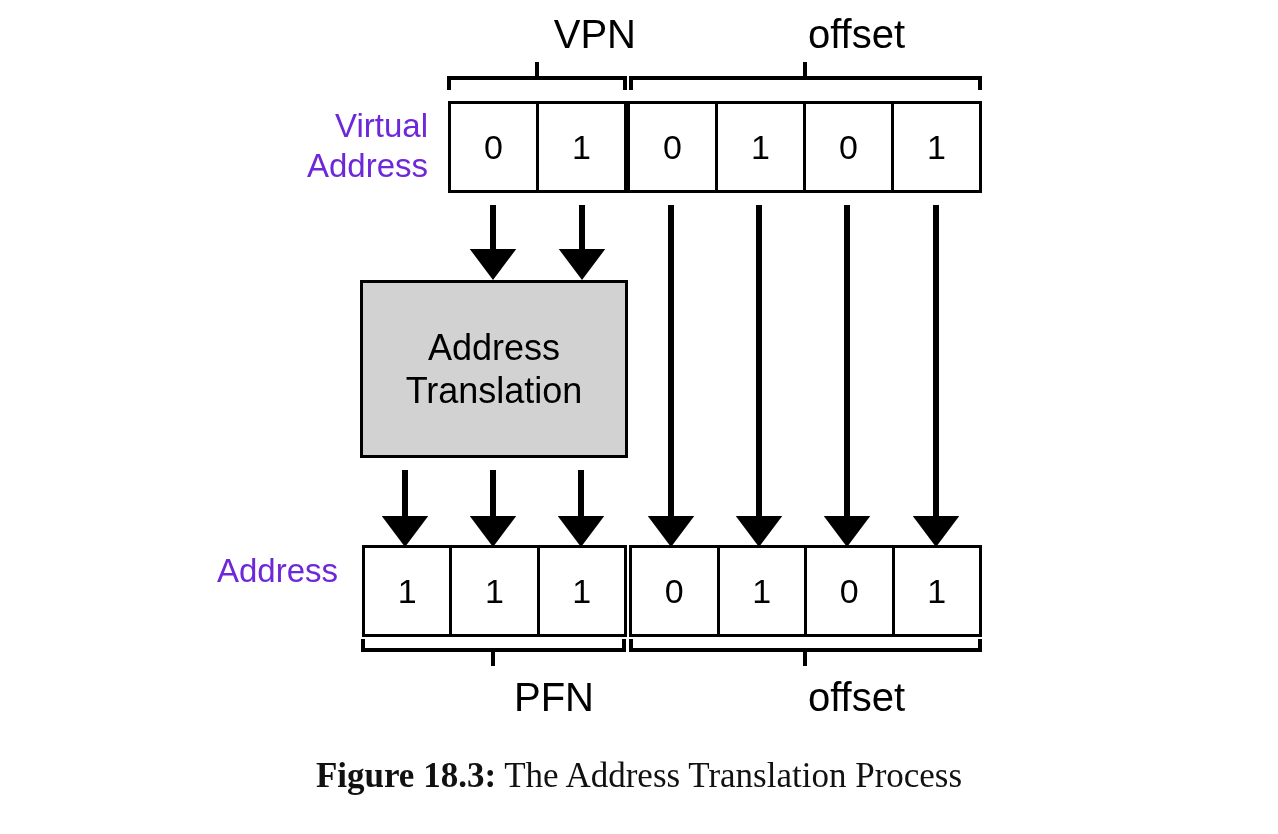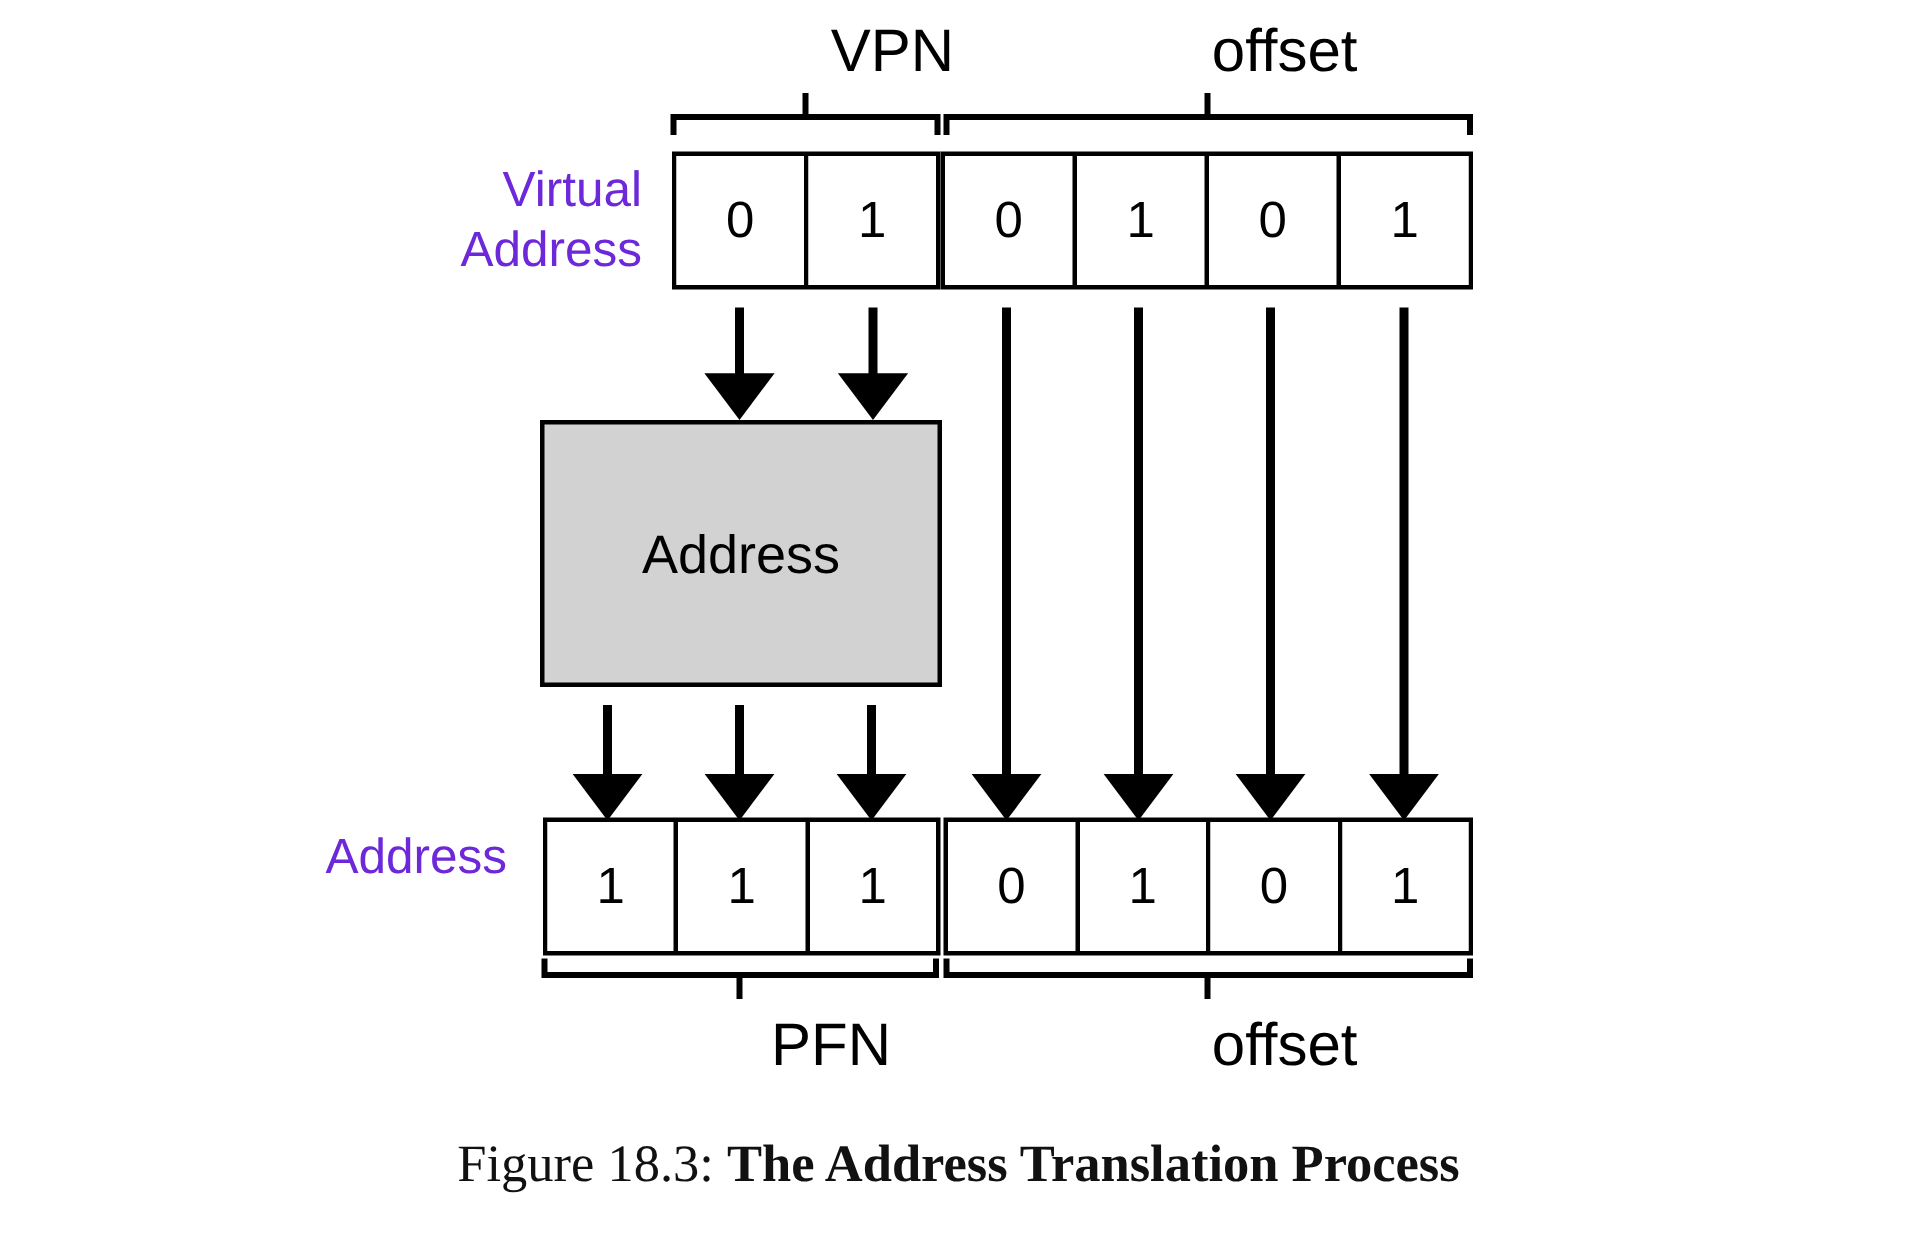--- a/index.html
+++ b/index.html
@@ -84,22 +84,22 @@
 
   
   .caption {
     font-family: "Liberation Serif", serif;
     font-size: 35px;
     line-height: 40px;
     color: #111;
     text-align: center;
     white-space: nowrap;
   }
-  .caption .cap-label { font-weight: normal; }
-  .caption .cap-title { font-weight: bold; }
+  .caption .cap-label { font-weight: bold; }
+  .caption .cap-title { font-weight: normal; }
 
   
   .watermark {
     font-family: "DejaVu Sans", sans-serif;
     font-size: 19px;
     color: #c9c9c9;
     letter-spacing: 1px;
     white-space: nowrap;
   }
 
@@ -133,20 +133,21 @@
   <div class="bitbox abs" style="left:627px; top:101px; width:355px; height:92px;">
     <div class="bitcell">0</div>
     <div class="bitcell">1</div>
     <div class="bitcell">0</div>
     <div class="bitcell">1</div>
   </div>
 
   <div class="xlate-box abs" style="left: 360px; top: 280px; width: 268px; height: 178px; background: rgb(210, 210, 210);">
     <div>
       <span>Address</span>
+      <span>Translation</span>
     </div>
   </div>
 
   <div class="row-label abs" style="left:118px; top:551px; width:220px;">
     <div>Address</div>
   </div>
 
   <div class="bitbox abs" style="left:362px; top:545px; width:265px; height:92px;">
     <div class="bitcell">1</div>
     <div class="bitcell">1</div>

